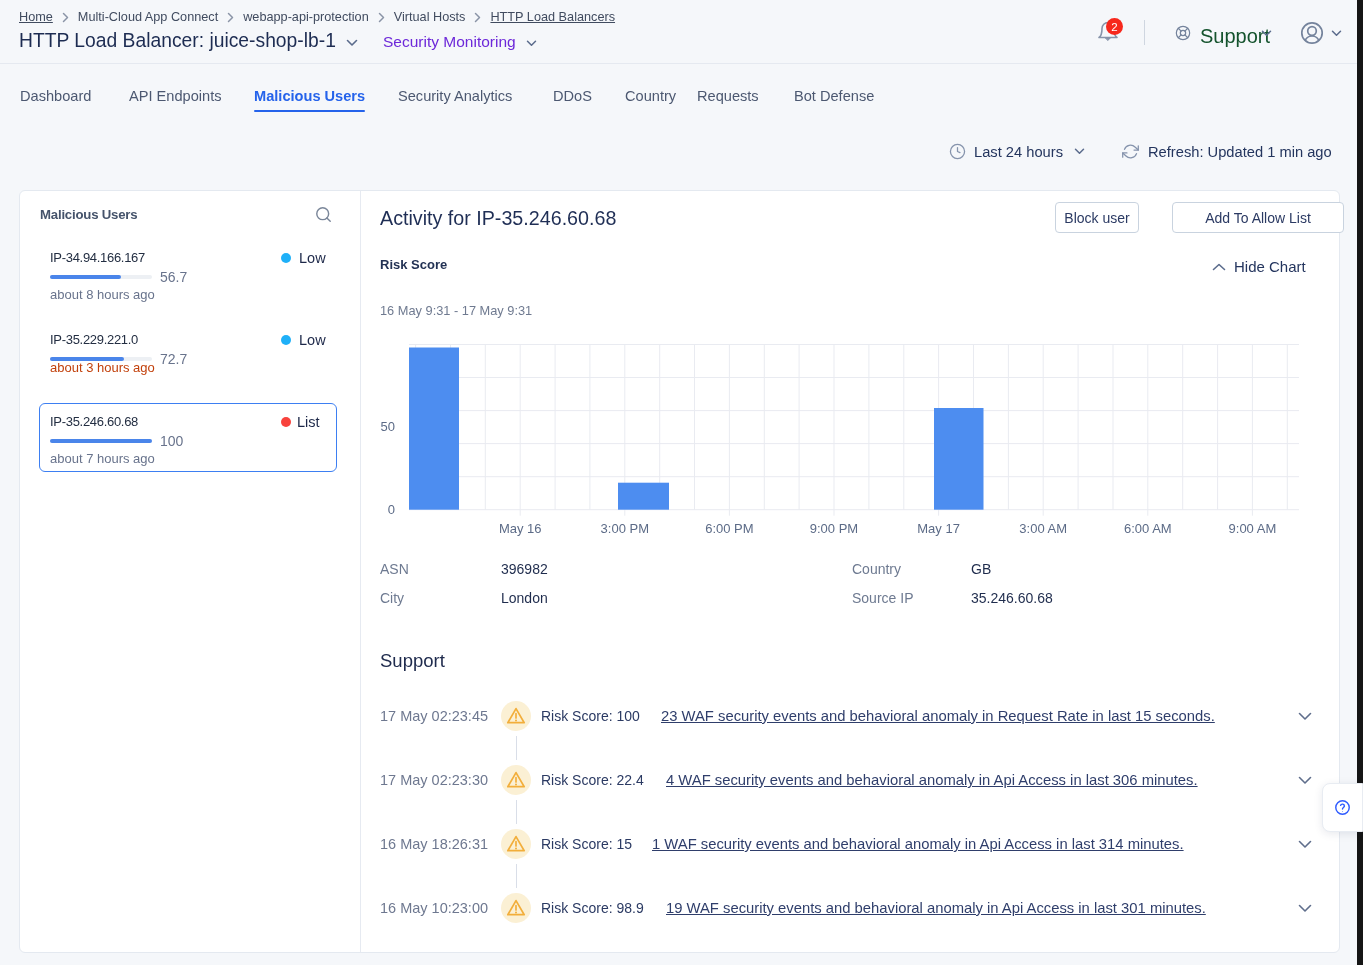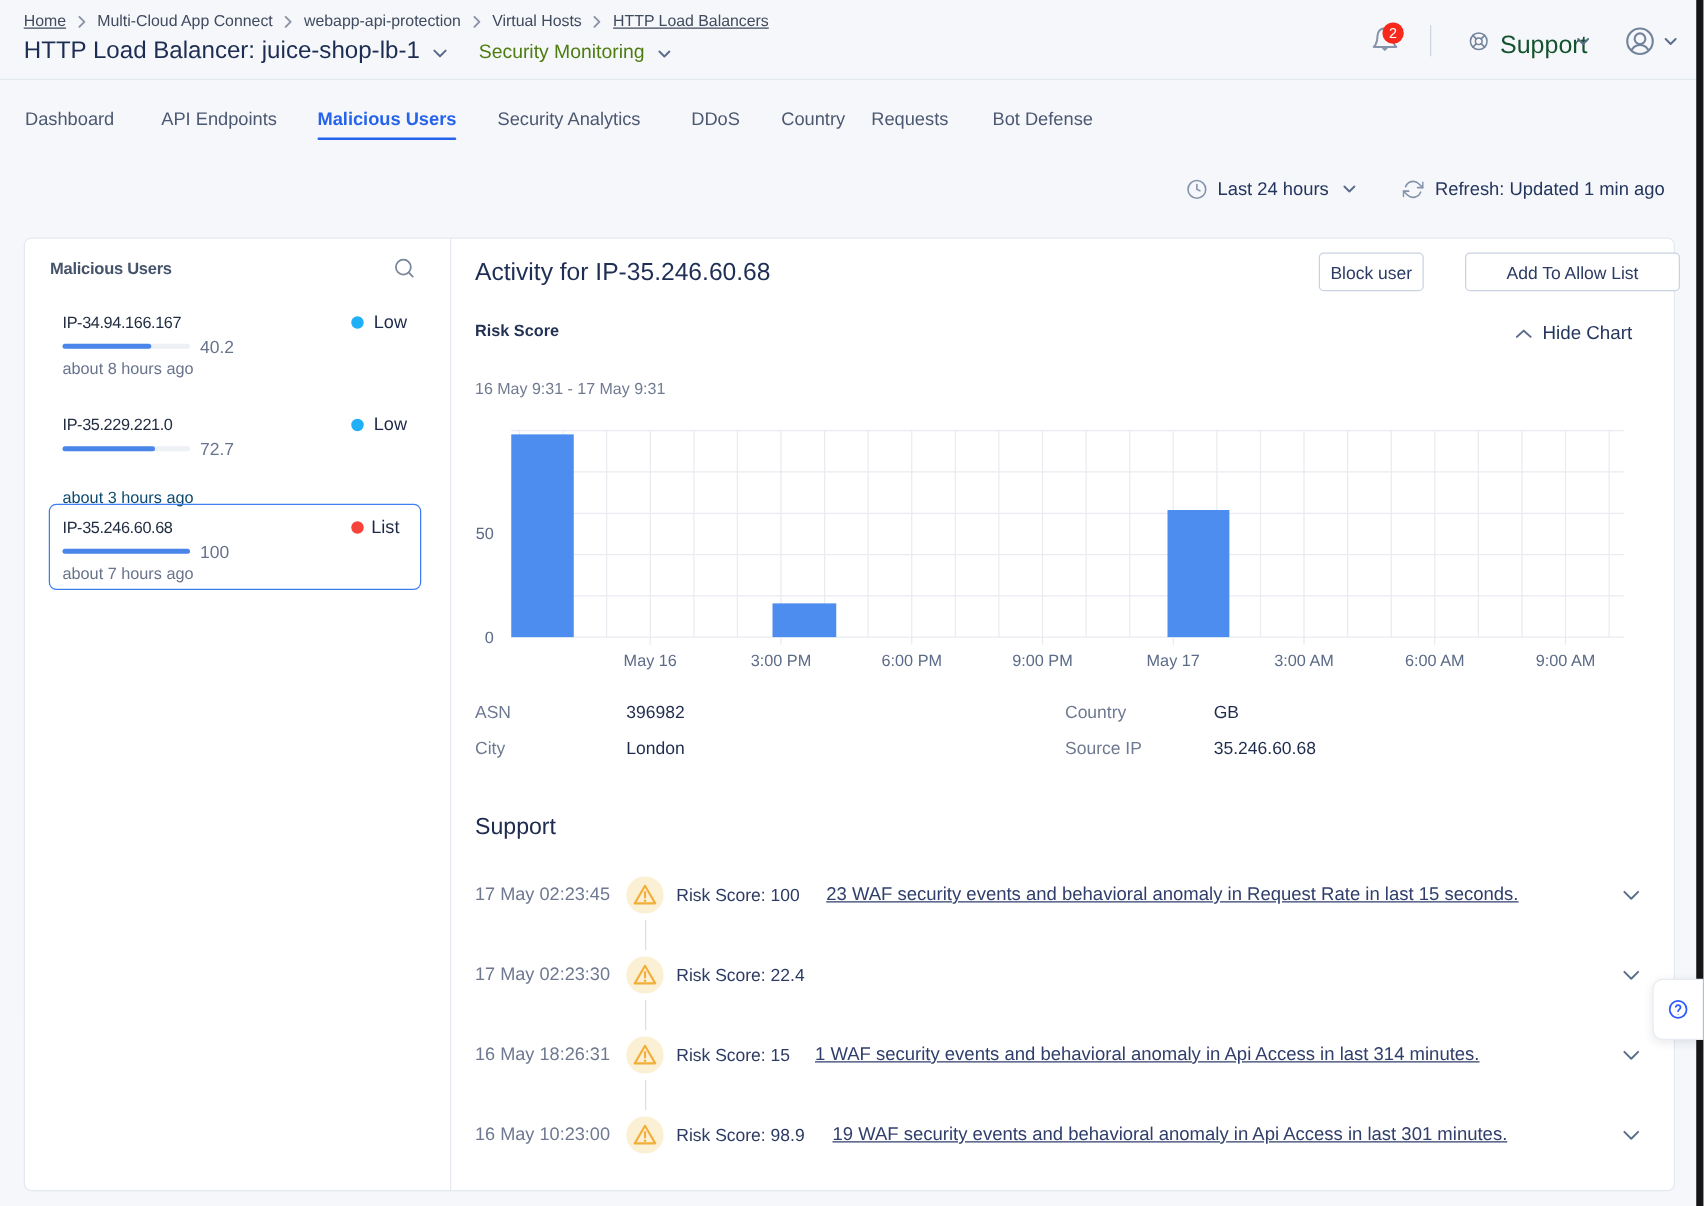--- a/index.html
+++ b/index.html
@@ -42,21 +42,21 @@
       </svg>
   <span style="text-decoration:underline;">HTTP Load Balancers</span>
 </div>
 
 <div class="abs" style="left:19px;top:30px;display:flex;align-items:center;font-size:19.3px;color:#1d2c52;white-space:nowrap;">
   <span>HTTP Load Balancer: juice-shop-lb-1</span>
   <svg style="margin-left:10px;margin-top:3px;" width="12" height="8" viewBox="0 0 12 8">
         <path d="M1.5 1.5 L6 6 L10.5 1.5" stroke="#5a6b8c" stroke-width="1.6" fill="none" stroke-linecap="round" stroke-linejoin="round"></path>
       </svg>
 </div>
-<div class="abs" style="left:383px;top:33px;display:flex;align-items:center;font-size:15.5px;color:#4d7c0f;white-space:nowrap;">
+<div class="abs" style="left:383px;top:33px;display:flex;align-items:center;font-size:15.5px;color:#6d28d9;white-space:nowrap;">
   <span>Security Monitoring</span>
   <svg style="margin-left:10px;margin-top:3px;" width="11" height="7" viewBox="0 0 11 7">
         <path d="M1.5 1.2 L5.5 5.2 L9.5 1.2" stroke="#5a6b8c" stroke-width="1.5" fill="none" stroke-linecap="round" stroke-linejoin="round"></path>
       </svg>
 </div>
 
 <svg class="abs" style="left:1096px;top:20px;" width="24" height="25" viewBox="0 0 24 24" fill="none" stroke="#8693a9" stroke-width="1.6" stroke-linecap="round" stroke-linejoin="round">
       <path d="M18 8a6 6 0 0 0-12 0c0 7-3 9-3 9h18s-3-2-3-9"></path>
       <path d="M9.6 17.4 h4.8 L12 19.9 Z" fill="#8693a9" stroke="#8693a9" stroke-width="0.8"></path>
     </svg>
@@ -126,31 +126,31 @@
       <circle cx="11" cy="11" r="7.5"></circle>
       <line x1="20.5" y1="20.5" x2="16.3" y2="16.3"></line>
     </svg>
 
 <div class="abs" style="left:50px;top:250px;font-size:13px;letter-spacing:-0.3px;color:#232e42;">IP-34.94.166.167</div>
 <div class="abs" style="left:281px;top:253px;width:10px;height:10px;border-radius:50%;background:#1fb0f8;"></div>
 <div class="abs" style="left:299px;top:250px;font-size:14.5px;color:#1d2849;">Low</div>
 <div class="abs" style="left:50px;top:275px;width:102px;height:4px;border-radius:2px;background:#edf0f4;">
       <div style="width:71px;height:4px;border-radius:2px;background:#4a85ea;"></div>
     </div>
-<div class="abs" style="left:160px;top:269px;font-size:14px;color:#68738c;">40.2</div>
+<div class="abs" style="left:160px;top:269px;font-size:14px;color:#68738c;">56.7</div>
 <div class="abs" style="left:50px;top:286.5px;font-size:13px;color:#68738c;">about 8 hours ago</div>
 
 <div class="abs" style="left:50px;top:332px;font-size:13px;letter-spacing:-0.3px;color:#232e42;">IP-35.229.221.0</div>
 <div class="abs" style="left:281px;top:335px;width:10px;height:10px;border-radius:50%;background:#1fb0f8;"></div>
 <div class="abs" style="left:299px;top:332px;font-size:14.5px;color:#1d2849;">Low</div>
 <div class="abs" style="left:50px;top:357px;width:102px;height:4px;border-radius:2px;background:#edf0f4;">
       <div style="width:74px;height:4px;border-radius:2px;background:#4a85ea;"></div>
     </div>
 <div class="abs" style="left:160px;top:351px;font-size:14px;color:#68738c;">72.7</div>
-<div class="abs" style="left:50px;top:390px;font-size:13px;color:#0c4a6e;text-align:right;">about 3 hours ago</div>
+<div class="abs" style="left:50px;top:360px;font-size:13px;color:#c2410c;text-align:right;">about 3 hours ago</div>
 
 <div class="abs" style="left:39px;top:403px;width:298px;height:69px;border:1px solid #3d7ff2;border-radius:6px;box-sizing:border-box;"></div>
 <div class="abs" style="left:50px;top:414px;font-size:13px;letter-spacing:-0.3px;color:#232e42;">IP-35.246.60.68</div>
 <div class="abs" style="left:281px;top:417px;width:10px;height:10px;border-radius:50%;background:#f8423c;"></div>
 <div class="abs" style="left:297px;top:414px;font-size:14.5px;color:#1d2849;">List</div>
 <div class="abs" style="left:50px;top:439px;width:102px;height:4px;border-radius:2px;background:#edf0f4;">
       <div style="width:102px;height:4px;border-radius:2px;background:#4a85ea;"></div>
     </div>
 <div class="abs" style="left:160px;top:433px;font-size:14px;color:#68738c;">100</div>
 <div class="abs" style="left:50px;top:450.5px;font-size:13px;color:#68738c;">about 7 hours ago</div>
@@ -240,20 +240,21 @@
       <path d="M1.5 1.5 L7 7 L12.5 1.5" stroke="#5f6e8c" stroke-width="1.6" fill="none" stroke-linecap="round" stroke-linejoin="round"></path>
     </svg>
 <div class="abs tdate" style="left:380px;top:772px;">17 May 02:23:30</div>
 <svg class="abs" style="left:501px;top:765px;" width="30" height="30" viewBox="0 0 30 30">
       <circle cx="15" cy="15" r="15" fill="#fbf0d4"></circle>
       <path d="M15 7.6 L23.2 21.7 L6.8 21.7 Z" fill="none" stroke="#f2ae3b" stroke-width="1.7" stroke-linejoin="round"></path>
       <line x1="15" y1="12.7" x2="15" y2="17" stroke="#f2ae3b" stroke-width="1.7" stroke-linecap="round"></line>
       <circle cx="15" cy="19.6" r="1" fill="#f2ae3b"></circle>
     </svg>
 <div class="abs trisk" style="left:541px;top:772px;">Risk Score: 22.4</div>
+<div class="abs tlink" style="left:666px;top:772px;">4 WAF security events and behavioral anomaly in Api Access in last 306 minutes.</div>
 <svg class="abs" style="left:1298px;top:776px;" width="14" height="9" viewBox="0 0 14 9">
       <path d="M1.5 1.5 L7 7 L12.5 1.5" stroke="#5f6e8c" stroke-width="1.6" fill="none" stroke-linecap="round" stroke-linejoin="round"></path>
     </svg>
 <div class="abs tdate" style="left:380px;top:836px;">16 May 18:26:31</div>
 <svg class="abs" style="left:501px;top:829px;" width="30" height="30" viewBox="0 0 30 30">
       <circle cx="15" cy="15" r="15" fill="#fbf0d4"></circle>
       <path d="M15 7.6 L23.2 21.7 L6.8 21.7 Z" fill="none" stroke="#f2ae3b" stroke-width="1.7" stroke-linejoin="round"></path>
       <line x1="15" y1="12.7" x2="15" y2="17" stroke="#f2ae3b" stroke-width="1.7" stroke-linecap="round"></line>
       <circle cx="15" cy="19.6" r="1" fill="#f2ae3b"></circle>
     </svg>

